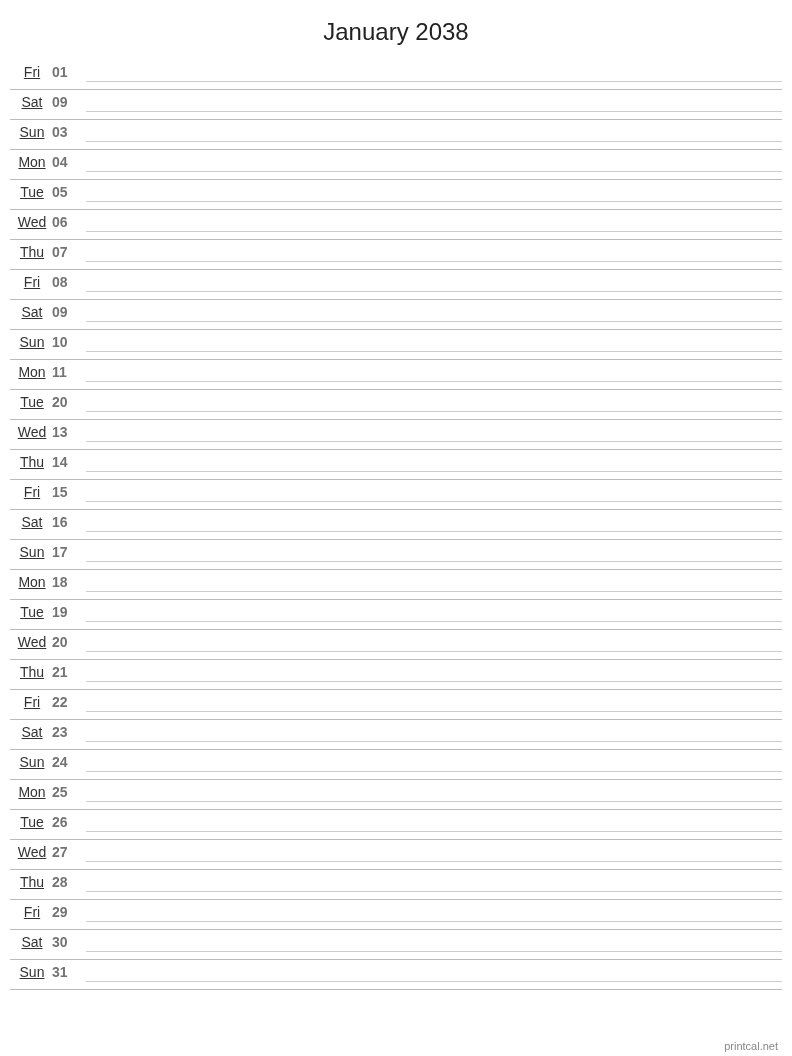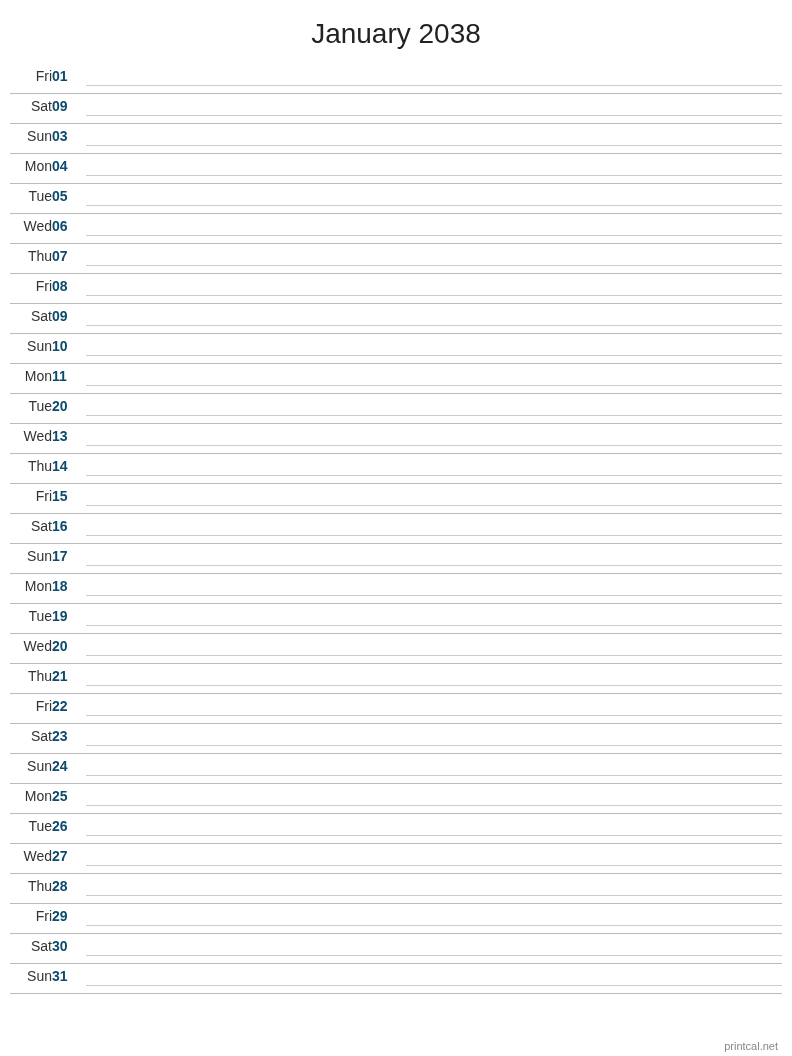--- a/index.html
+++ b/index.html
@@ -11,21 +11,21 @@
     body {
       width: 792px;
       min-height: 1056px;
       background: #ffffff;
       font-family: Arial, Helvetica, sans-serif;
       position: relative;
     }
 
     .page-title {
       text-align: center;
-      font-size: 28px;
+      font-size: 24px;
       font-weight: normal;
       color: #222;
       padding: 18px 0 10px 0;
     }
 
     .calendar-container {
       padding: 0 10px;
       margin-top: 4px;
     }
 
@@ -34,30 +34,31 @@
       align-items: flex-start;
       border-bottom: 1px solid #bbb;
       min-height: 30px;
       padding: 4px 0 2px 0;
     }
 
     .day-name {
       width: 42px;
       font-size: 14px;
       color: #333;
-      text-align: right;
+      text-align: center;
       flex-shrink: 0;
       padding-left: 2px;
+      text-decoration: underline;
     }
 
     .day-number {
       width: 28px;
       font-size: 14px;
       font-weight: bold;
-      color: #0c4a6e;
+      color: #737373;
       text-align: left;
       flex-shrink: 0;
     }
 
     .day-lines {
       flex: 1;
       display: flex;
       flex-direction: column;
       justify-content: flex-end;
       padding-left: 6px;

